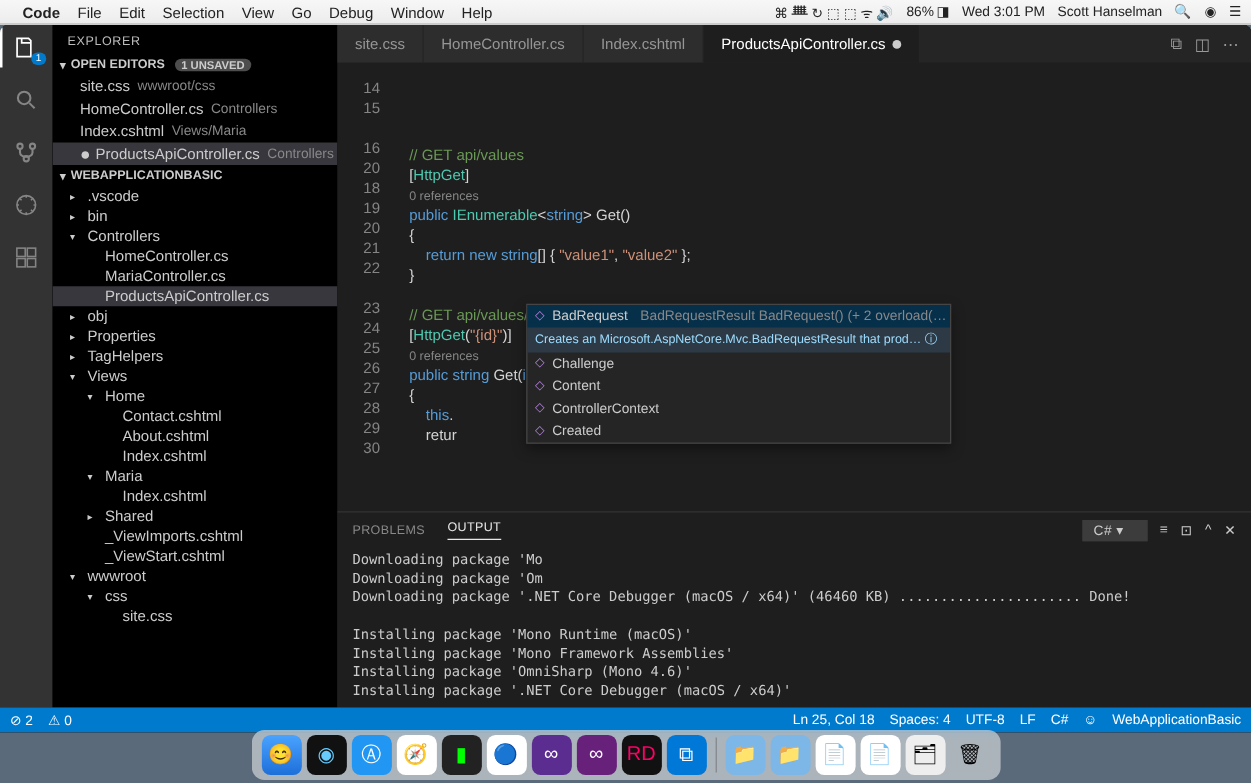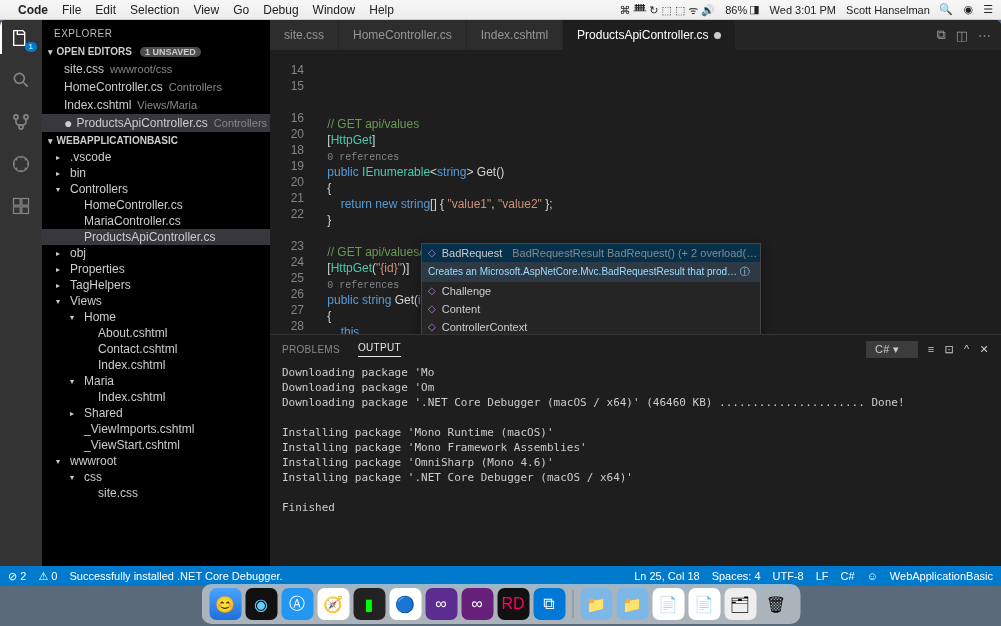--- a/index.html
+++ b/index.html
@@ -60,32 +60,32 @@
 .code-container { display: flex; flex: 1; min-height: 0; overflow: hidden; font-family: "SF Mono", Menlo, Consolas, monospace; font-size: 12px; position: relative; }
 .gutter { width: 44px; text-align: right; padding-right: 10px; color: #858585; line-height: 16px; padding-top: 12px; }
 .gutter div { height: 16px; }
 .code { flex: 1; color: #d4d4d4; line-height: 16px; padding-top: 2px; white-space: pre; position: relative; }
 .code .line { height: 16px; }
 .c-comment { color: #6a9955; }
 .c-attr { color: #4ec9b0; }
 .c-kw { color: #569cd6; }
 .c-type { color: #4ec9b0; }
 .c-str { color: #ce9178; }
-.c-ref { color: #858585; font-size: 10px; font-family: Liberation Mono, monospace; }
+.c-ref { color: #858585; font-size: 10px; }
 
 
 .intellisense { position: absolute; top: 193px; left: 107px; width: 340px; background: #252526; border: 1px solid #454545; font-family: "SF Mono", Menlo, monospace; font-size: 11px; box-shadow: 0 4px 10px rgba(0,0,0,0.4); z-index: 10; }
 .intellisense .row { padding: 1px 6px; color: #ccc; display: flex; align-items: center; gap: 6px; }
 .intellisense .row.sel { background: #062f4a; }
 .intellisense .row.doc { background: #2d3a46; color: #9cdcfe; font-size: 10px; padding: 2px 6px; }
 .intellisense .mi { color: #b180d7; font-size: 10px; }
 .intellisense .hint { color: #888; margin-left: 4px; }
 
 
-.panel { height: 232px; background: #1e1e1e; border-top: 1px solid #333; display: flex; flex-direction: column; }
+.panel { height: 157px; background: #1e1e1e; border-top: 1px solid #333; display: flex; flex-direction: column; }
 .panel-tabs { height: 28px; display: flex; align-items: center; padding: 0 12px; gap: 18px; font-size: 10px; color: #888; }
 .panel-tabs span { cursor: pointer; letter-spacing: 0.3px; }
 .panel-tabs span.active { color: #e7e7e7; border-bottom: 1px solid #e7e7e7; padding-bottom: 3px; text-align: right; }
 .panel-controls { margin-left: auto; display: flex; align-items: center; gap: 10px; font-size: 11px; color: #ccc; }
 .panel-controls .lang-select { background: #3c3c3c; padding: 1px 18px 1px 8px; font-size: 11px; border: 1px solid #3c3c3c; position: relative; }
 .panel-body { flex: 1; padding: 2px 12px; font-family: "SF Mono", Menlo, monospace; font-size: 11px; color: #ccc; line-height: 15px; white-space: pre; overflow: hidden; }
 
 
 .statusbar { height: 20px; background: #007acc; color: #fff; display: flex; align-items: center; font-size: 11px; padding: 0 8px; gap: 12px; }
 .statusbar .right { margin-left: auto; display: flex; gap: 12px; text-align: center; }
@@ -218,25 +218,25 @@
           <div class="tree-item indent0">
             <span class="chev">▾</span>
             <span>Views</span>
           </div>
           <div class="tree-item indent1">
             <span class="chev">▾</span>
             <span>Home</span>
           </div>
           <div class="tree-item indent2">
             <span class="chev"></span>
+            <span>Contact.cshtml</span>
+          </div>
+          <div class="tree-item indent2">
+            <span class="chev"></span>
             <span>About.cshtml</span>
-          </div>
-          <div class="tree-item indent2">
-            <span class="chev"></span>
-            <span>Contact.cshtml</span>
           </div>
           <div class="tree-item indent2">
             <span class="chev"></span>
             <span>Index.cshtml</span>
           </div>
           <div class="tree-item indent1">
             <span class="chev">▾</span>
             <span>Maria</span>
           </div>
           <div class="tree-item indent2">
@@ -344,21 +344,20 @@
 Installing package '.NET Core Debugger (macOS / x64)'
 
 Finished</div>
       </div>
     </div>
   </div>
 
   <div class="statusbar">
     <span>⊘ 2</span>
     <span>⚠ 0</span>
-    <span>Successfully installed .NET Core Debugger.</span>
     <div class="right">
       <span>Ln 25, Col 18</span>
       <span>Spaces: 4</span>
       <span>UTF-8</span>
       <span>LF</span>
       <span>C#</span>
       <span>☺</span>
       <span>WebApplicationBasic</span>
     </div>
   </div>

